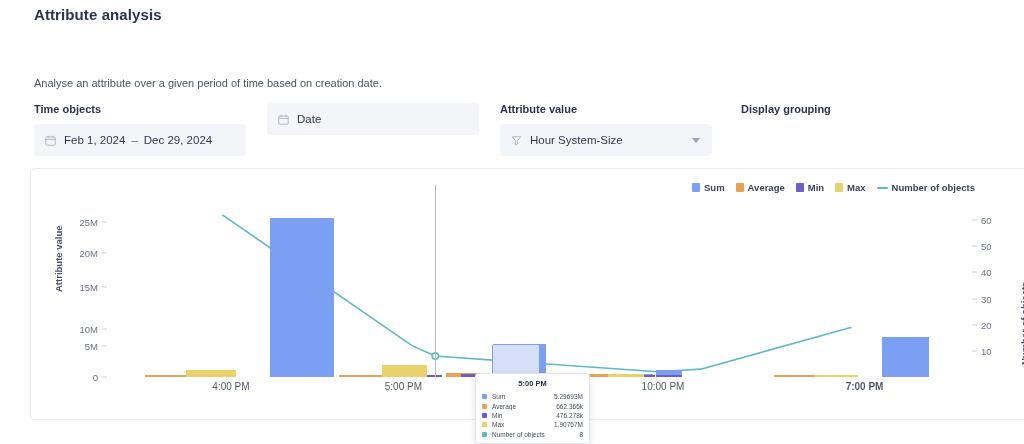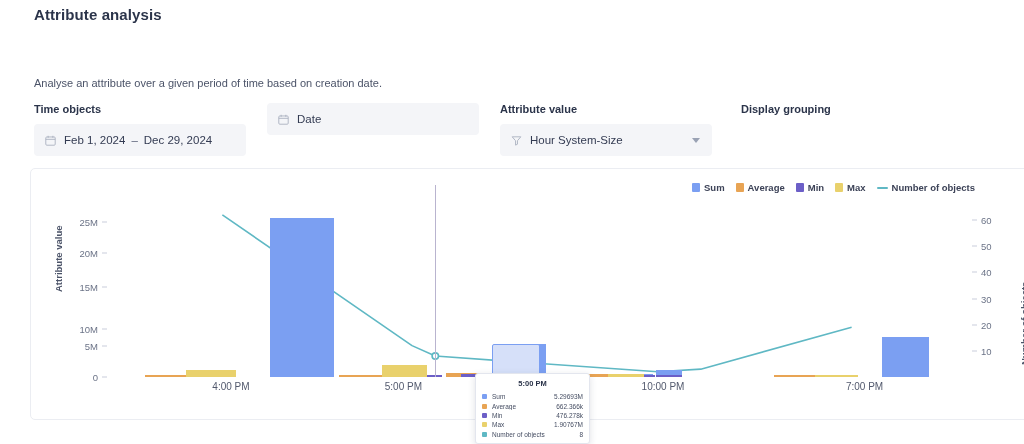--- a/index.html
+++ b/index.html
@@ -247,21 +247,21 @@
         <div class="ytick" style="top: 15.4545px;">25M<span class="dash"></span></div>
         <div class="ytick-r" style="top: 143.846px;">10<span class="dash"></span></div>
         <div class="ytick-r" style="top: 117.692px;">20<span class="dash"></span></div>
         <div class="ytick-r" style="top: 91.5385px;">30<span class="dash"></span></div>
         <div class="ytick-r" style="top: 65.3846px;">40<span class="dash"></span></div>
         <div class="ytick-r" style="top: 39.2308px;">50<span class="dash"></span></div>
         <div class="ytick-r" style="top: 13.0769px;">60<span class="dash"></span></div>
         <div class="xtick" style="left: 124.99px;">4:00 PM</div>
         <div class="xtick" style="left: 297.39px;">5:00 PM</div>
         <div class="xtick" style="left: 557px;">10:00 PM</div>
-        <div class="xtick" style="left: 758.56px;">7:00 PM</div>
+        <div class="xtick" style="left: 758.56px; font-weight: bold;">7:00 PM</div>
         <div class="bar" style="left: 163.78px; width: 64.65px; height: 159.491px; background: rgb(123, 159, 242);"></div>
         <div class="bar" style="left: 288.77px; width: 47.41px; height: 2px; background: rgb(123, 159, 242);"></div>
         <div class="bar" style="left: 394.796px; width: 45.686px; height: 32.7447px; background: rgb(123, 159, 242);"></div>
         <div class="bar" style="left: 521.51px; width: 25.86px; height: 3.46182px; background: rgb(123, 159, 242);"></div>
         <div class="bar" style="left: 549.956px; width: 25.86px; height: 6.8px; background: rgb(123, 159, 242);"></div>
         <div class="bar" style="left: 775.8px; width: 47.41px; height: 39.5636px; background: rgb(123, 159, 242);"></div>
         <div class="bar" style="left: 38.79px; width: 43.1px; height: 2px; background: rgb(232, 164, 84);"></div>
         <div class="bar" style="left: 232.74px; width: 43.1px; height: 2px; background: rgb(232, 164, 84);"></div>
         <div class="bar" style="left: 340.49px; width: 41.376px; height: 4.09463px; background: rgb(232, 164, 84);"></div>
         <div class="bar" style="left: 469.79px; width: 34.48px; height: 2.96727px; background: rgb(232, 164, 84);"></div>

